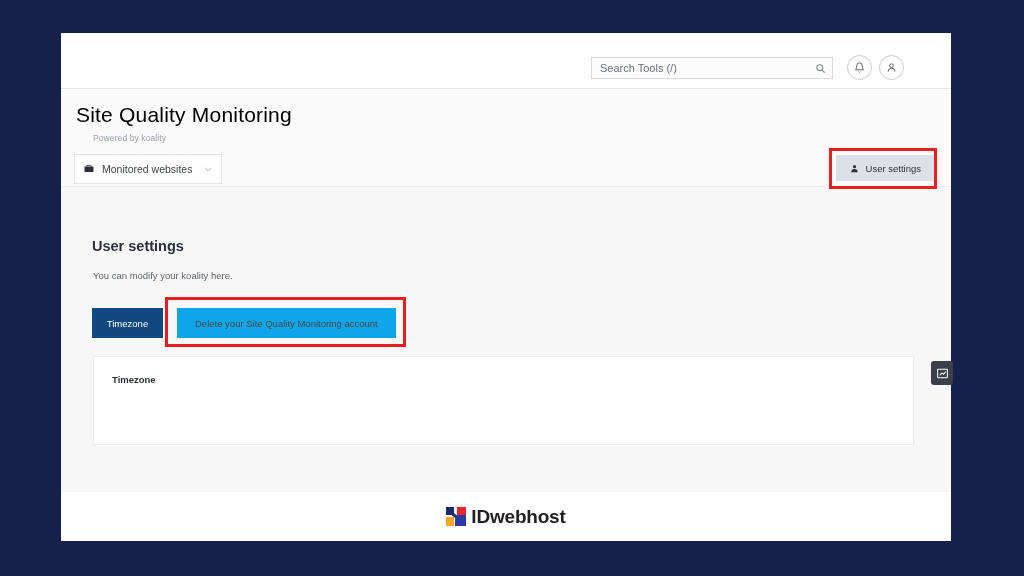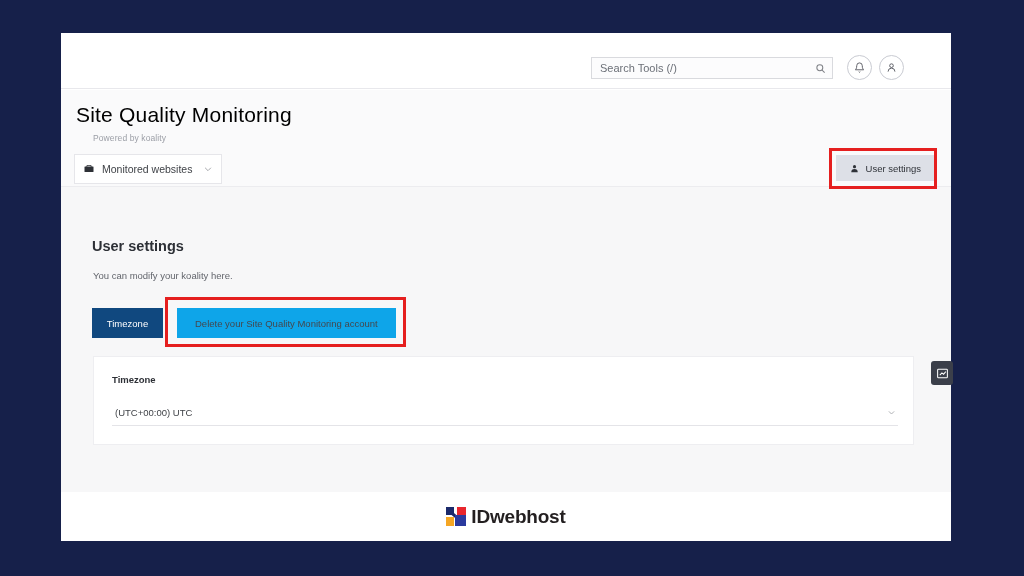--- a/index.html
+++ b/index.html
@@ -396,26 +396,20 @@
     <div class="tabs">
       <button class="tab primary">Timezone</button>
       <button class="tab secondary">Delete your Site Quality Monitoring account</button>
     </div>
 
     <div class="hl-delete"></div>
 
     <div class="card">
       <div class="card-label">Timezone</div>
 
-      <div class="tz-select">
-        <span class="value">(UTC+00:00) UTC</span>
-        <svg viewBox="0 0 24 24" fill="none" stroke="#6b6e75" stroke-width="2.6">
-          <polyline points="5,9 12,16 19,9"></polyline>
-        </svg>
-      </div>
     </div>
   </div>
 
   <div class="footer">
     <span class="brand-mark">
       <i class="bm-diag"></i>
       <i class="bm-navy"></i>
       <i class="bm-red"></i>
       <i class="bm-amber"></i>
       <i class="bm-blue"></i>

